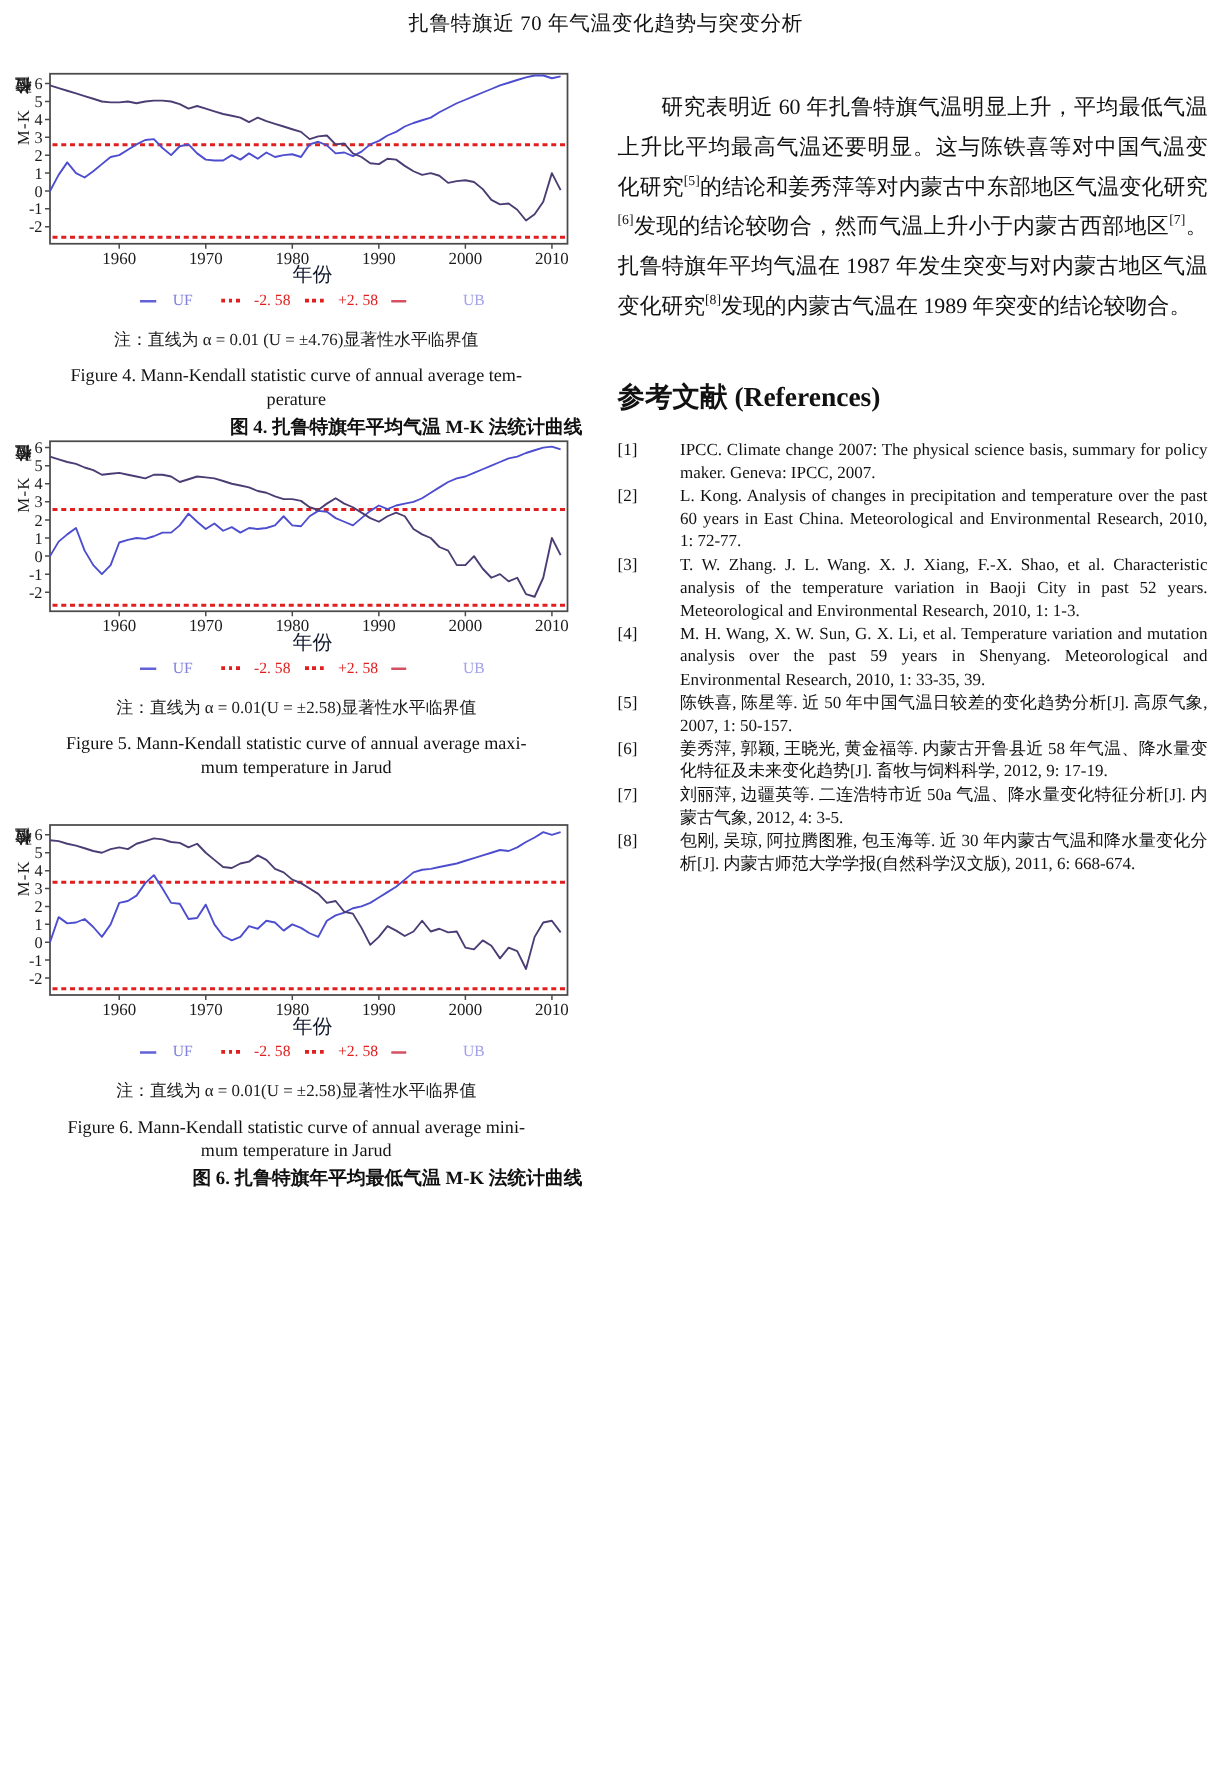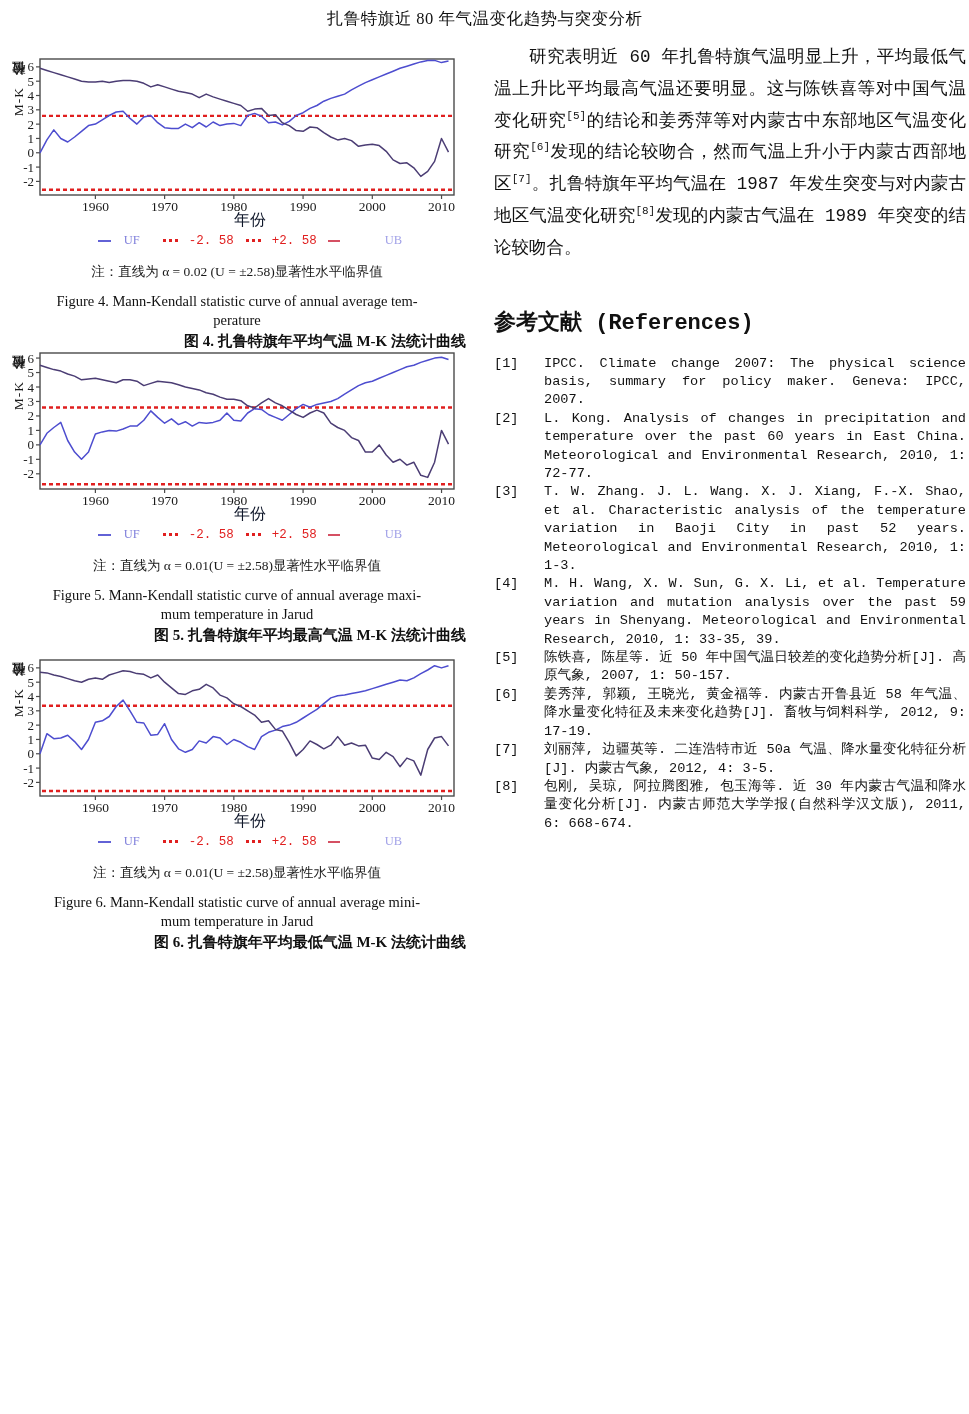--- a/index.html
+++ b/index.html
@@ -17,42 +17,42 @@
   svg.mk-chart{display:block;width:452px;height:158px;font-family:"Liberation Serif",serif;}
   .xlab{font-size:16px;text-align:center;padding-left:26px;margin-top:-2px;color:#0f172a;}
   .legend{display:flex;justify-content:center;align-items:center;gap:11px;
         padding-left:26px;font-size:12.5px;margin-top:2px;}
   .sw{display:inline-block;}
   .swline-uf{width:13px;height:2px;background:#6262d6;margin-right:2px;}
   .swdots{width:15px;height:3px;margin-left:12px;
         background:repeating-linear-gradient(90deg,#e01f1f 0 3px,transparent 3px 6px);}
   .swdots.tight{margin-left:1px;}
   .swline-ub{width:12px;height:2px;background:#d55063;margin-right:2px;}
-  .lgt.uf{color:#8282dc;} .lgt.red{color:#e01f1f;font-family:Liberation Mono, monospace;} .lgt.ub{color:#a2a2e8;margin-left:32px;}
+  .lgt.uf{color:#8282dc;} .lgt.red{color:#e01f1f;} .lgt.ub{color:#a2a2e8;margin-left:32px;}
   .note{font-size:13.5px;text-align:center;margin-top:15px;color:#1a1a1a;}
   .cap-en{font-weight:normal;font-size:14.5px;line-height:18.5px;text-align:center;margin-top:11px;}
   .cap-zh{font-weight:bold;font-size:15px;text-align:right;margin-top:3px;}
   
-  .right-col{position:absolute;left:494px;top:42px;width:472px;font-family:Liberation Mono, monospace;}
+  .right-col{position:absolute;left:494px;top:70px;width:472px;}
   .para{font-size:17.5px;line-height:31.8px;text-align:justify;text-indent:2em;margin:0;}
   .para sup{font-size:11px;line-height:0;}
   .refs-heading{font-size:22px;font-weight:bold;margin:42px 0 18px 0;}
   #refs-list{list-style:none;margin:0;padding:0;font-size:13.6px;line-height:18.4px;}
   .ref-item{position:relative;padding-left:50px;text-align:justify;}
   .ref-num{position:absolute;left:0;top:0;}
   
   .footer-left{position:absolute;left:5px;top:1428px;font-size:13.5px;}
   .footer-right{position:absolute;right:4px;top:1438px;font-size:13.5px;}
 </style>
 </head>
 <body>
 
 <div class="page">
 
-  <div class="header-title">扎鲁特旗近 80 年气温变化趋势与突变分析</div>
+  <div class="header-title">扎鲁特旗近 70 年气温变化趋势与突变分析</div>
 
   <div class="left-col">
 
     <section class="fig" id="fig4">
       <div class="chart-area">
         <div class="ylab">M-K检验值</div>
         <svg class="mk-chart" viewBox="0 0 452 158">
             <rect x="32" y="5" width="414" height="136" fill="none" stroke="#4a4a4a" stroke-width="1.4"></rect>
             <line x1="28" y1="12.873684210526335" x2="32" y2="12.873684210526335" stroke="#4a4a4a" stroke-width="1.2"></line>
             <text x="26" y="17.373684210526335" text-anchor="end" font-size="13" fill="#1a1a1a">6</text>
@@ -94,21 +94,21 @@
       <div class="legend">
         <span class="sw swline-uf"></span>
         <span class="lgt uf">UF</span>
         <span class="sw swdots"></span>
         <span class="lgt red">-2. 58</span>
         <span class="sw swdots tight"></span>
         <span class="lgt red">+2. 58</span>
         <span class="sw swline-ub"></span>
         <span class="lgt ub">UB</span>
       </div>
-      <div class="note">注：直线为 α = 0.02 (U = ±2.58)显著性水平临界值</div>
+      <div class="note">注：直线为 α = 0.01 (U = ±4.76)显著性水平临界值</div>
       <div class="cap-en">
         <div>Figure 4. Mann-Kendall statistic curve of annual average tem-</div>
         <div>perature</div>
       </div>
       <div class="cap-zh">图 4. 扎鲁特旗年平均气温 M-K 法统计曲线</div>
     </section>
 
     <section class="fig" id="fig5">
       <div class="chart-area">
         <div class="ylab">M-K检验值</div>
@@ -159,21 +159,20 @@
         <span class="sw swdots tight"></span>
         <span class="lgt red">+2. 58</span>
         <span class="sw swline-ub"></span>
         <span class="lgt ub">UB</span>
       </div>
       <div class="note">注：直线为 α = 0.01(U = ±2.58)显著性水平临界值</div>
       <div class="cap-en">
         <div>Figure 5. Mann-Kendall statistic curve of annual average maxi-</div>
         <div>mum temperature in Jarud</div>
       </div>
-      <div class="cap-zh">图 5. 扎鲁特旗年平均最高气温 M-K 法统计曲线</div>
     </section>
 
     <section class="fig" id="fig6">
       <div class="chart-area">
         <div class="ylab">M-K检验值</div>
         <svg class="mk-chart" viewBox="0 0 452 158">
             <rect x="32" y="5" width="414" height="136" fill="none" stroke="#4a4a4a" stroke-width="1.4"></rect>
             <line x1="28" y1="12.873684210526335" x2="32" y2="12.873684210526335" stroke="#4a4a4a" stroke-width="1.2"></line>
             <text x="26" y="17.373684210526335" text-anchor="end" font-size="13" fill="#1a1a1a">6</text>
             <line x1="28" y1="27.189473684210526" x2="32" y2="27.189473684210526" stroke="#4a4a4a" stroke-width="1.2"></line>

